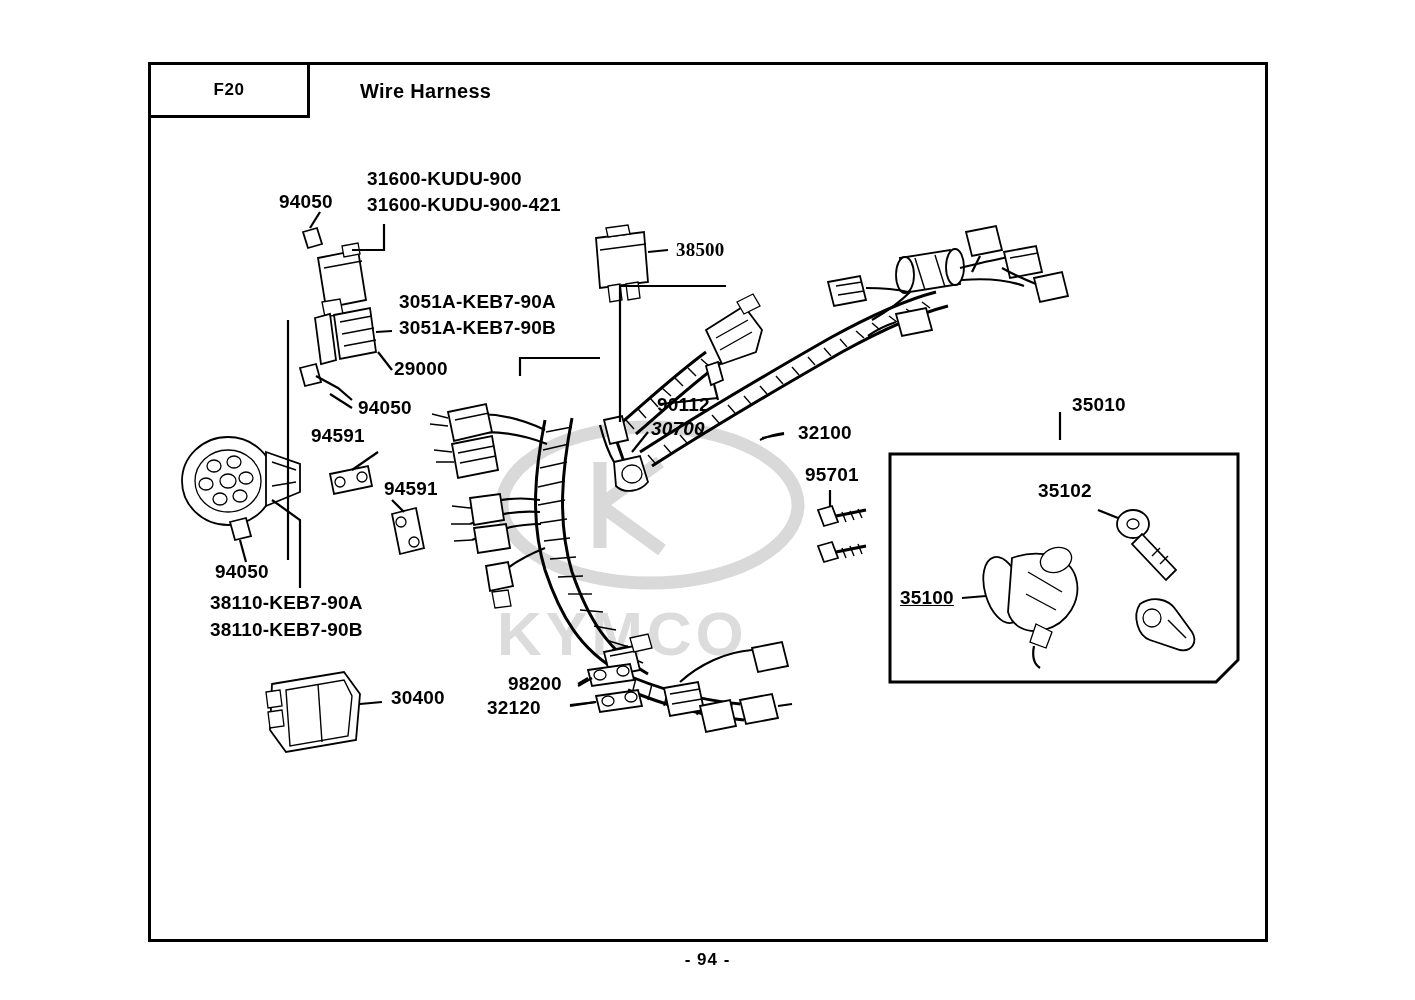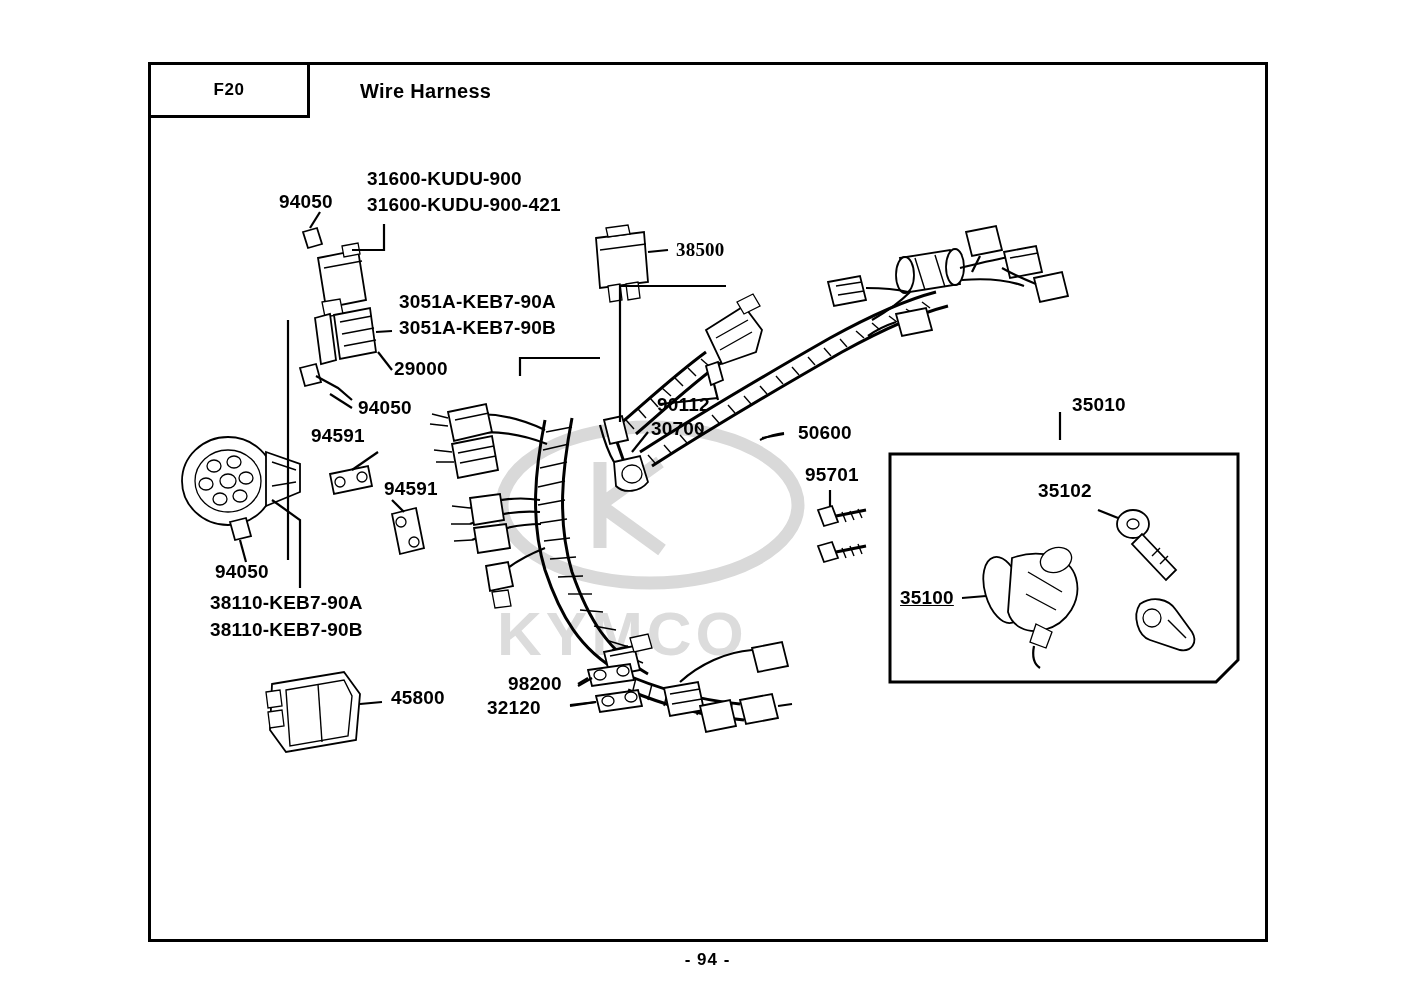--- a/index.html
+++ b/index.html
@@ -430,30 +430,30 @@
 
   <div class="lbl" style="left:399px; top:291px;">3051A-KEB7-90A</div>
   <div class="lbl" style="left:399px; top:317px;">3051A-KEB7-90B</div>
 
   <div class="lbl" style="left:394px; top:358px;">29000</div>
   <div class="lbl" style="left:358px; top:397px;">94050</div>
   <div class="lbl" style="left:311px; top:425px;">94591</div>
   <div class="lbl" style="left:384px; top:478px;">94591</div>
 
   <div class="lbl" style="left:657px; top:394px;">90112</div>
-  <div class="lbl" style="left:651px; top:418px;">30700</div>
-  <div class="lbl" style="left:798px; top:422px;">50600</div>
+  <div class="lbl" style="left:651px; top:418px;font-style:italic;">30700</div>
+  <div class="lbl" style="left:798px; top:422px;">32100</div>
   <div class="lbl" style="left:805px; top:464px;">95701</div>
 
   <div class="lbl" style="left:1072px; top:394px;">35010</div>
   <div class="lbl" style="left:1038px; top:480px;">35102</div>
   <div class="lbl" style="left:900px; top:587px;text-decoration:underline;">35100</div>
 
   <div class="lbl" style="left:215px; top:561px;">94050</div>
   <div class="lbl" style="left:210px; top:592px;">38110-KEB7-90A</div>
   <div class="lbl" style="left:210px; top:619px;">38110-KEB7-90B</div>
 
-  <div class="lbl" style="left:391px; top:687px;">45800</div>
+  <div class="lbl" style="left:391px; top:687px;">30400</div>
   <div class="lbl" style="left:508px; top:673px;">98200</div>
   <div class="lbl" style="left:487px; top:697px;">32120</div>
 
   <div class="footer">- 94 -</div>
 </div>
 
 </body></html>

